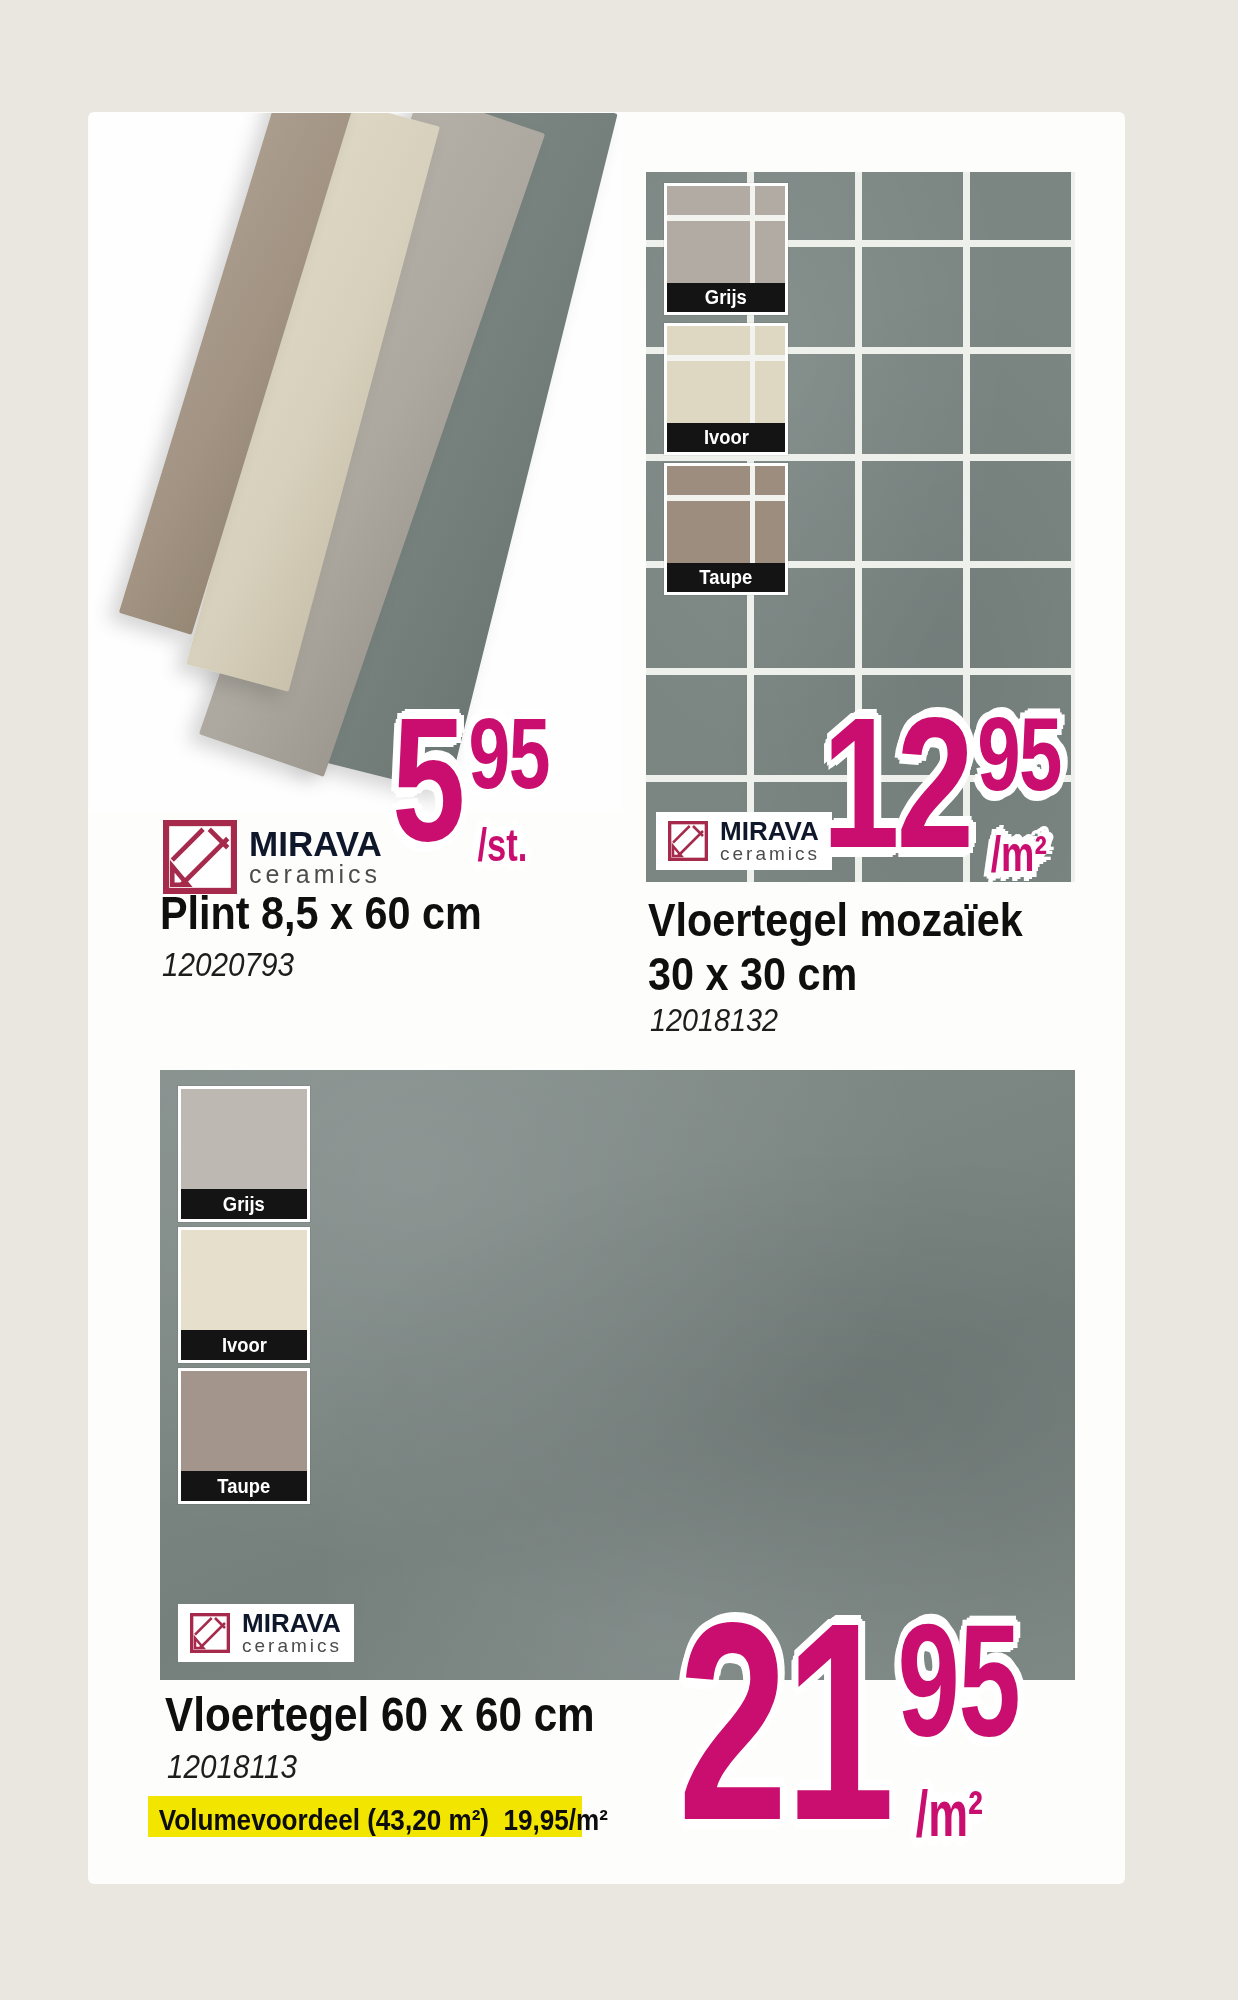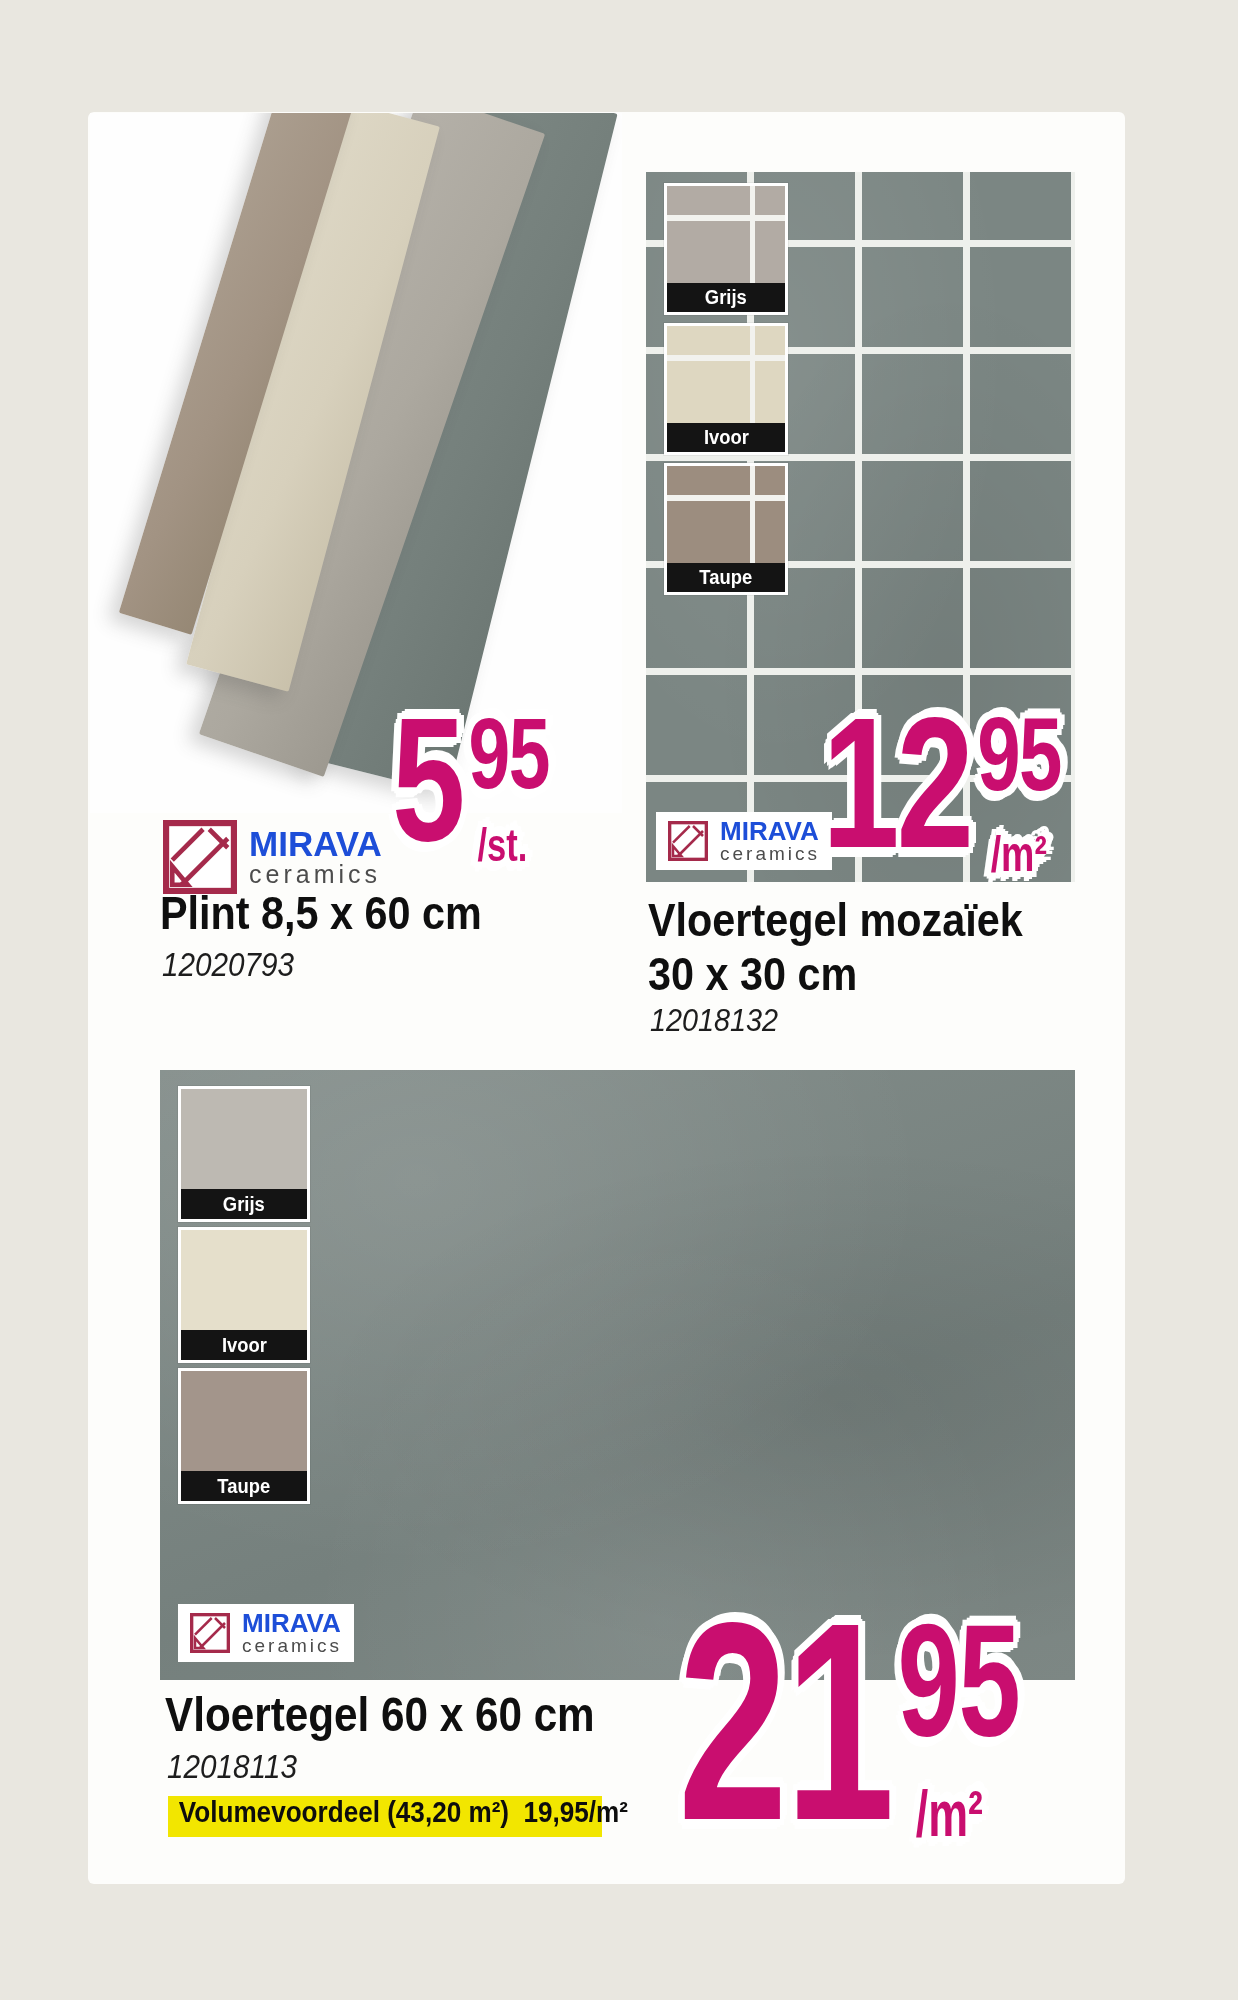--- a/index.html
+++ b/index.html
@@ -71,21 +71,21 @@
   .price-2 .unit{font-size:50px;margin-top:30px;margin-left:18px;}
 
   .price-3{left:678px;top:1618px;transform:scaleX(.70);}
   .price-3 .euros{font-size:282px;}
   .price-3 .cents{font-size:160px;}
   .price-3 .unit{font-size:64px;margin-top:34px;margin-left:26px;}
 
   
   .brand{display:flex;align-items:center;gap:12px;}
   .brand-mark{flex:0 0 auto;}
-  .brand-name{font-weight:800;color:#1d4ed8;line-height:1;}
+  .brand-name{font-weight:800;color:#0f172a;line-height:1;}
   .brand-sub{color:#4c4c4c;line-height:1.05;}
   .brand.lg .brand-mark{width:74px;height:74px;}
   .brand.lg .brand-name{font-size:35px;}
   .brand.lg .brand-sub{font-size:25px;letter-spacing:4px;}
   .brand.sm .brand-mark{width:40px;height:40px;}
   .brand.sm .brand-name{font-size:26px;}
   .brand.sm .brand-sub{font-size:19px;letter-spacing:3px;}
   .brand-box{position:absolute;background:#fff;display:flex;align-items:center;
     padding:6px 12px;z-index:10;}
   .brand-pos-1{position:absolute;left:163px;top:820px;z-index:10;}
@@ -148,22 +148,22 @@
   .sw-b{left:178px;width:126px;}
   .sw-b .img{height:100px;}
   .sw-b .lbl{height:30px;font-size:20px;}
   .sw-b1{top:1086px;} .sw-b2{top:1227px;} .sw-b3{top:1368px;}
   .c-grijs{background-color:#bdb9b2;}
   .c-ivoor{background-color:#e5dfcb;}
   .c-taupe{background-color:#a3958b;}
 
   
   .volume-bar{
-    position:absolute;left:168px;top:1796px;width:434px;height:41px;
-    background:#f2e600;display:flex;align-items:flex-start;z-index:9;
+    position:absolute;left:148px;top:1796px;width:434px;height:41px;
+    background:#f2e600;display:flex;align-items:flex-end;z-index:9;
   }
   .volume-inner{transform:scaleX(.9);transform-origin:left center;
     padding-left:12px;font-size:29px;color:#0d0d0d;white-space:nowrap;}
   .volume-inner .pfx{font-weight:600;}
   .volume-inner .vprice{font-weight:800;margin-left:8px;}
 
   svg.mark{width:100%;height:100%;display:block;}
 </style>
 </head>
 <body>

